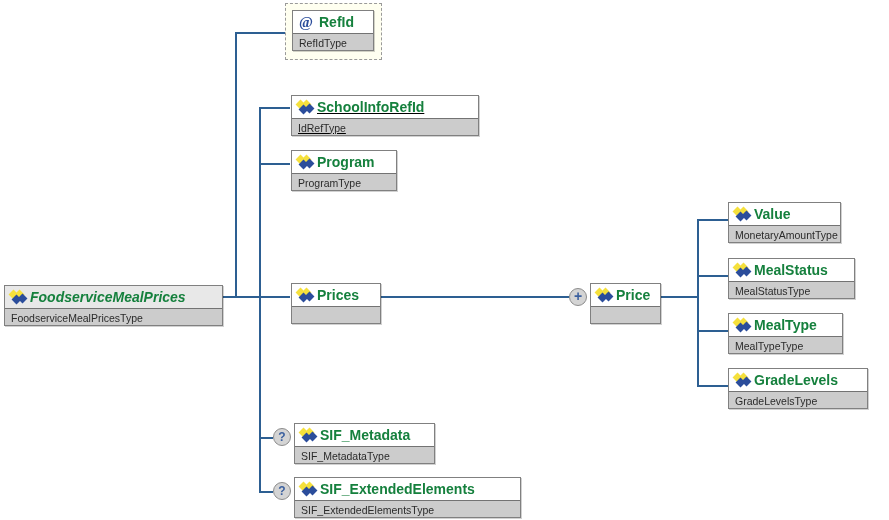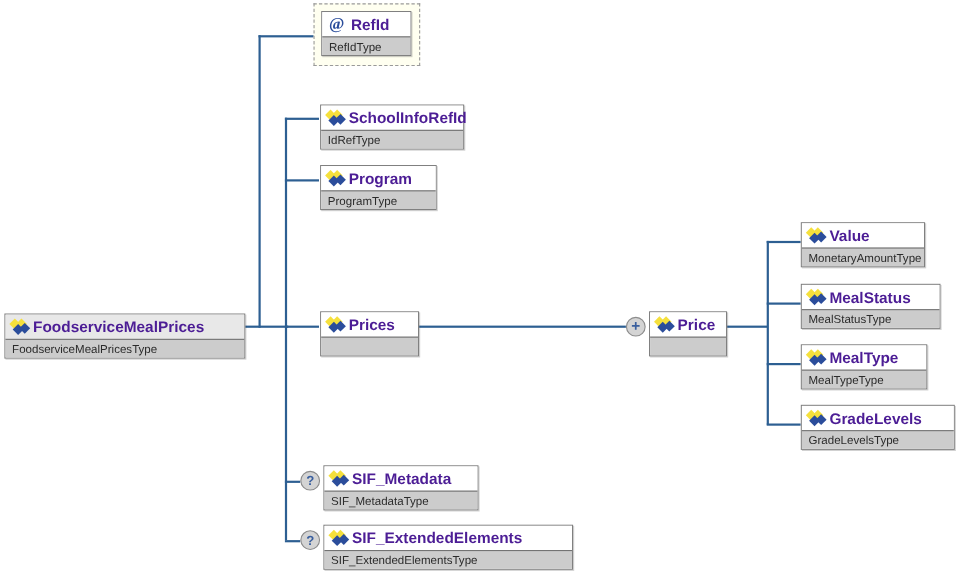--- a/index.html
+++ b/index.html
@@ -35,39 +35,39 @@
     display: flex;
     align-items: center;
     background: #ffffff;
     padding: 2px 6px 2px 5px;
     height: 22px;
     box-sizing: border-box;
   }
   .node .node-name {
     font-size: 14px;
     font-weight: bold;
-    color: #4c1d95;
+    color: #15803d;
     white-space: nowrap;
     letter-spacing: 0px;
   }
   .node .type-row {
     background: #cccccc;
     border-top: 1px solid #737373;
     height: 17px;
     box-sizing: border-box;
     padding: 1px 6px 0 6px;
     display: flex;
     align-items: center;
   }
   .node .node-type {
     font-size: 10.5px;
     color: #2b2b2b;
     white-space: nowrap;
   }
-  .node.root .name-row { background: #e8e8e8; }
+  .node.root .name-row { background: #e8e8e8; font-style: italic; }
   .node.root .type-row { background: #cccccc; }
 
   
   .attr-frame {
     position: absolute;
     box-sizing: border-box;
     border: 1px dashed #9a9a9a;
     background: #fffff0;
   }
 
@@ -166,21 +166,21 @@
   <div class="node" style="left:292px; top:10px; width:82px;">
     <div class="name-row">
       <span class="at-icon">@</span>
       <span class="node-name">RefId</span>
     </div>
     <div class="type-row">
       <span class="node-type">RefIdType</span>
     </div>
   </div>
 
-  <div class="node" style="left:291px; top:95px; width:131px;">
+  <div class="node" style="left:291px; top:95px; width:188px;text-decoration:underline;">
     <div class="name-row">
       <span class="el-icon">
         <span class="d d1"></span>
           <span class="d d2"></span>
           <span class="d d3"></span>
           <span class="d d4"></span>
       </span>
       <span class="node-name">SchoolInfoRefId</span>
     </div>
     <div class="type-row">

